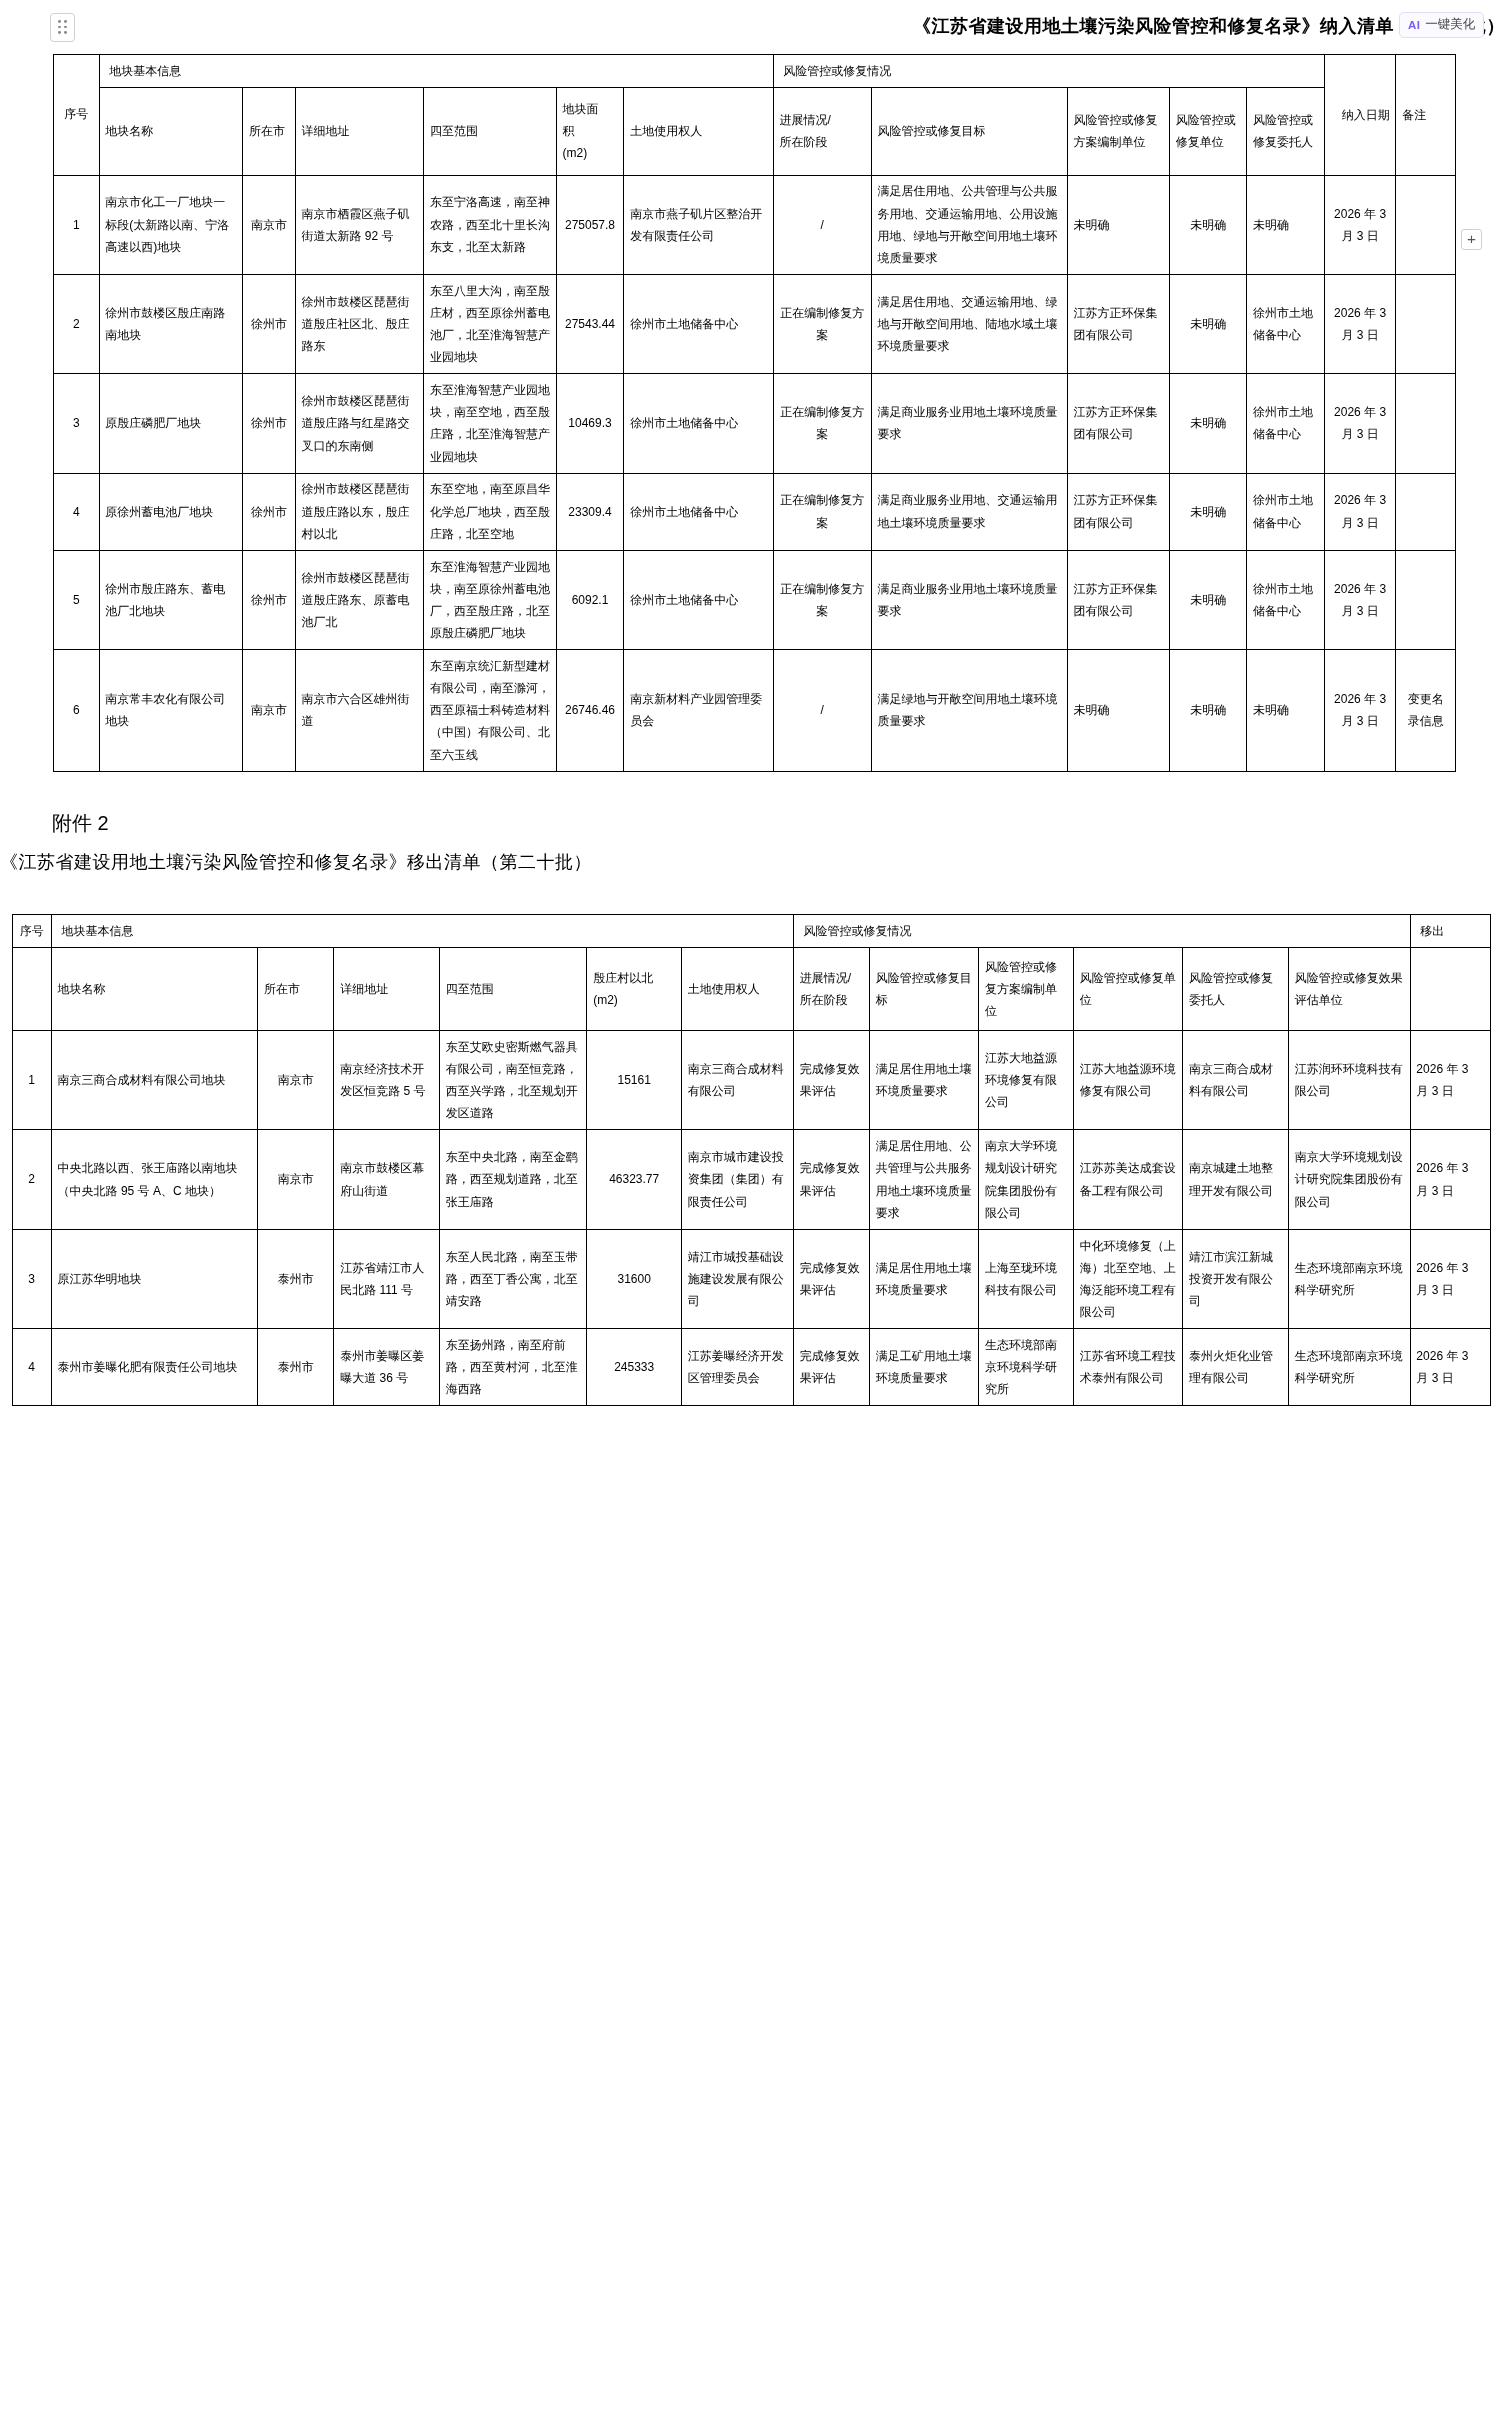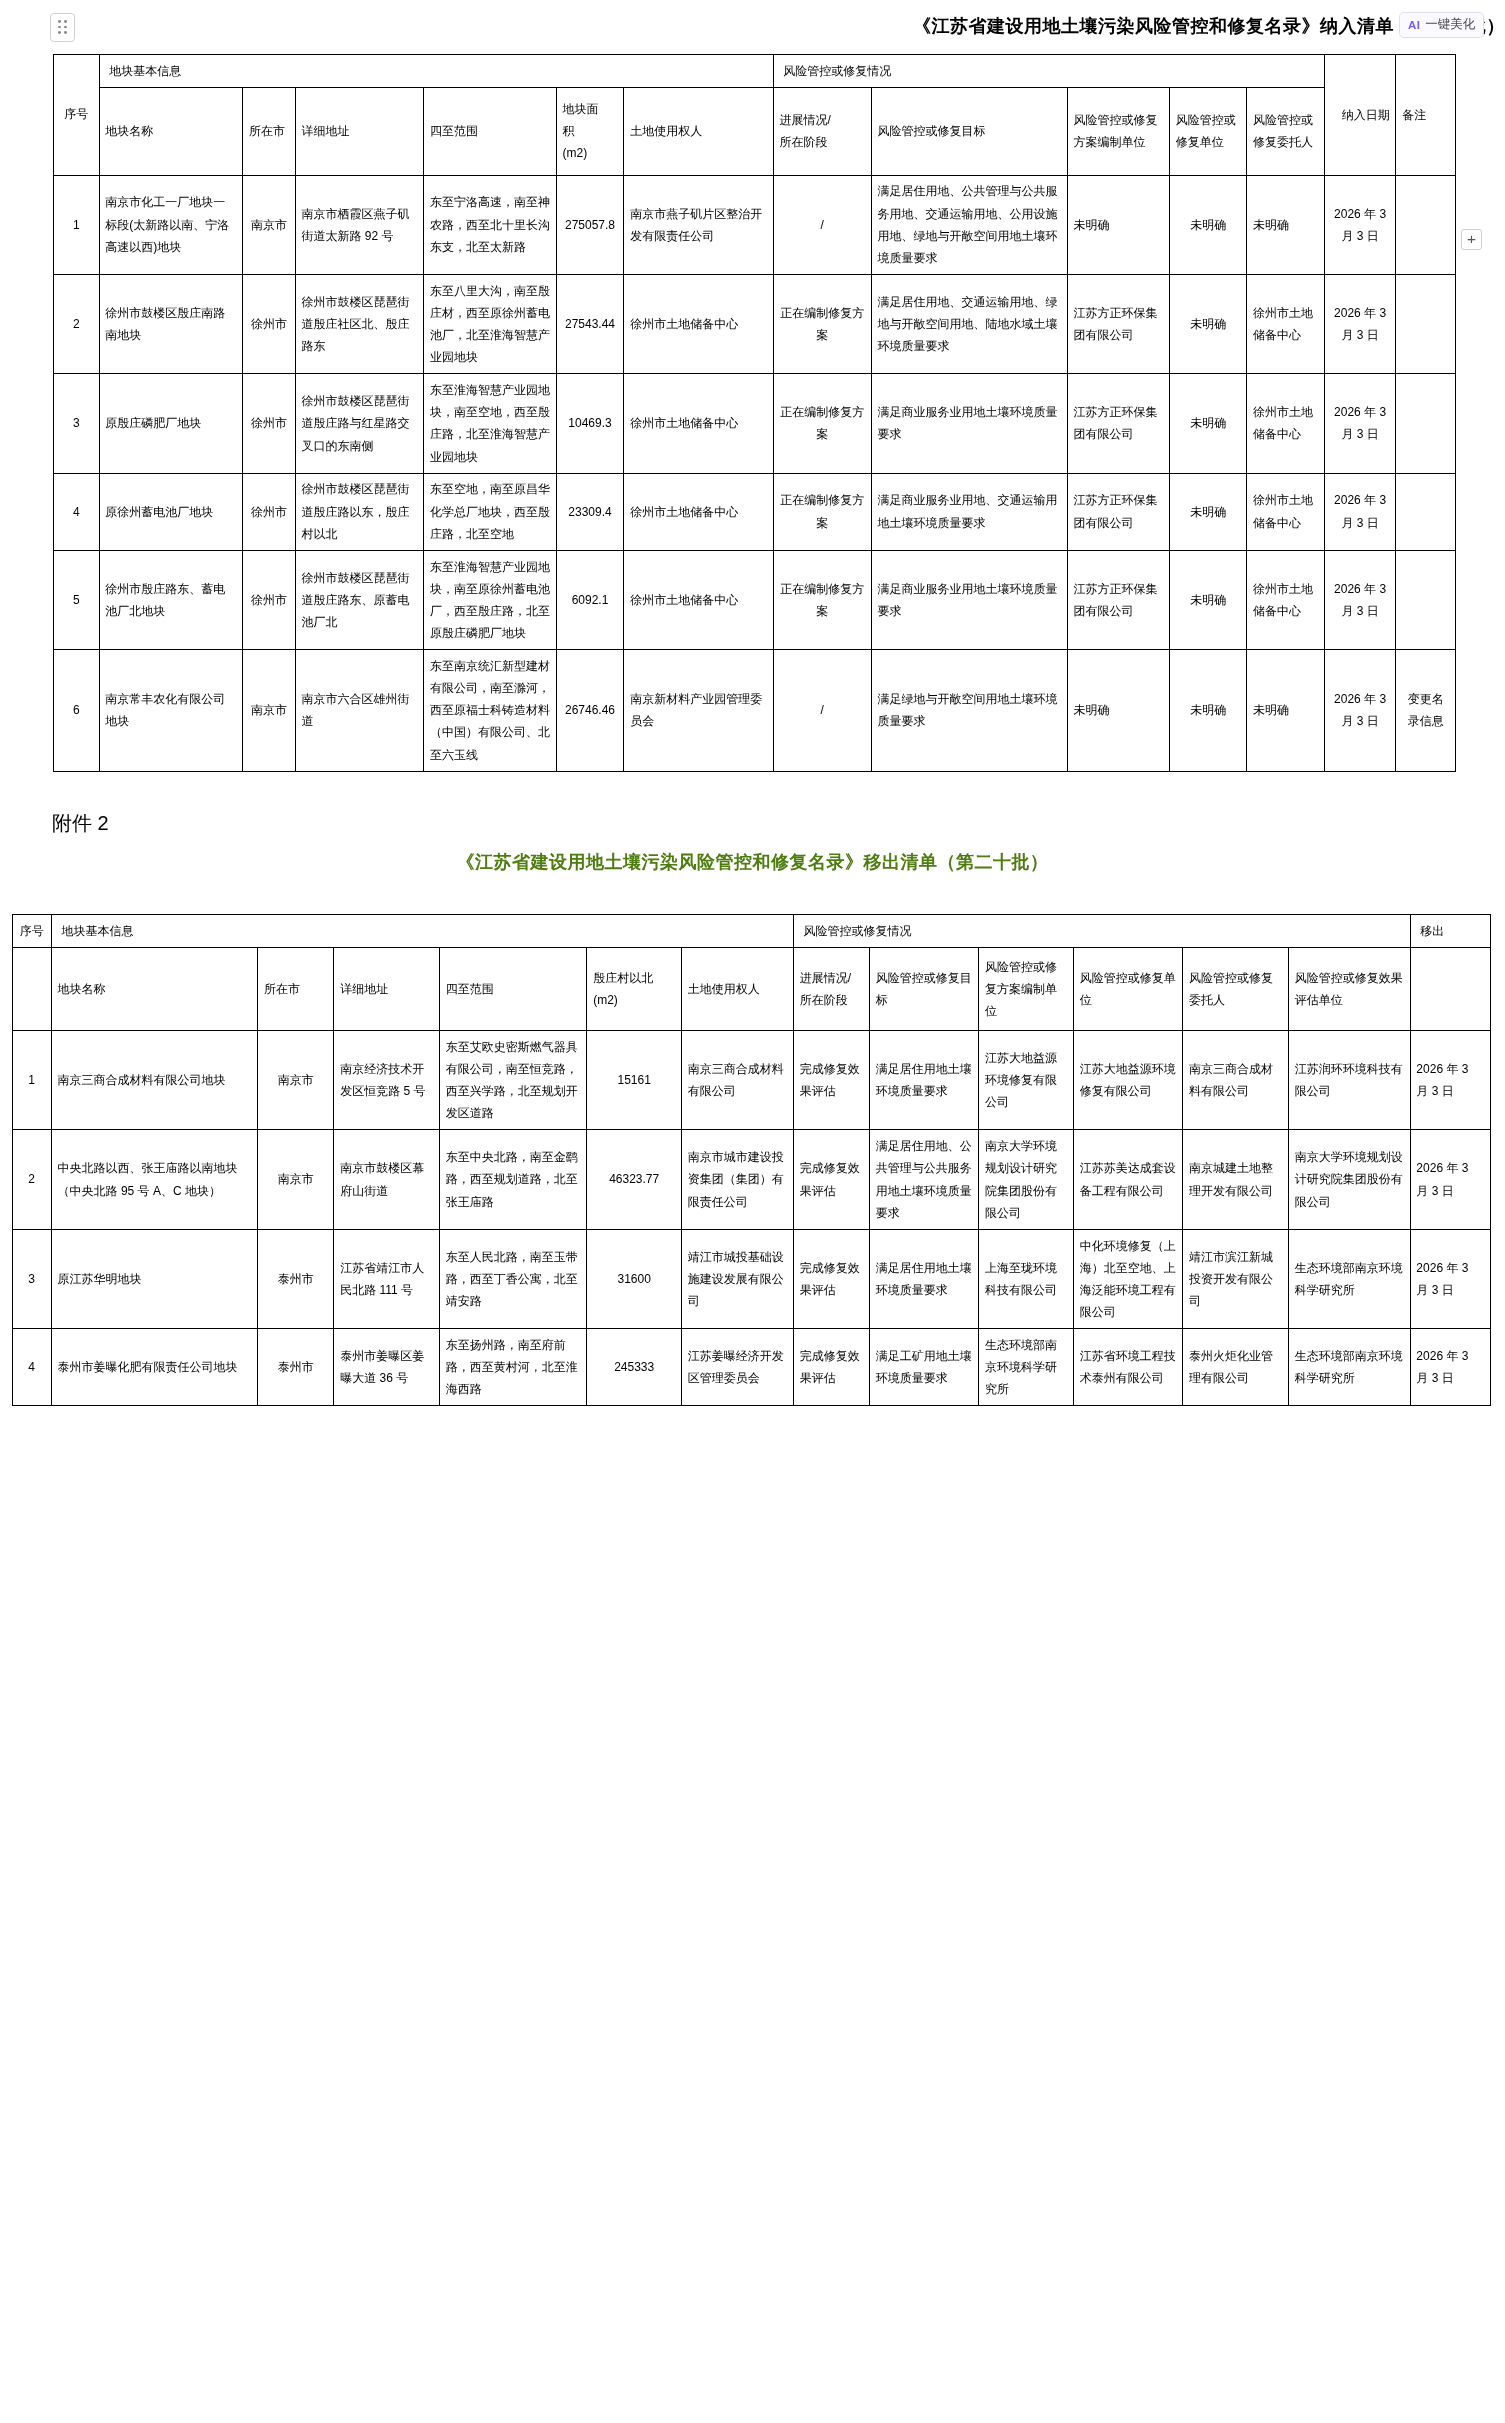--- a/index.html
+++ b/index.html
@@ -47,24 +47,24 @@
     color: #000;
     padding-top: 14.4px;
     letter-spacing: 0.5px;
   }
   .attach-label {
     margin: 38px 0 0 52px;
     font-size: 20px;
     color: #000;
   }
   .doc-title-2 {
-    text-align: center;
+    text-align: left;
     font-size: 18px;
-    font-weight: 700;
-    color: #4d7c0f;
+    font-weight: 400;
+    color: #000000;
     margin-top: 13.4px;
     letter-spacing: 0.5px;
   }
   table.grid {
     border-collapse: collapse;
     table-layout: fixed;
     background: #fff;
   }
   table.grid td, table.grid th {
     border: 1px solid #000;

